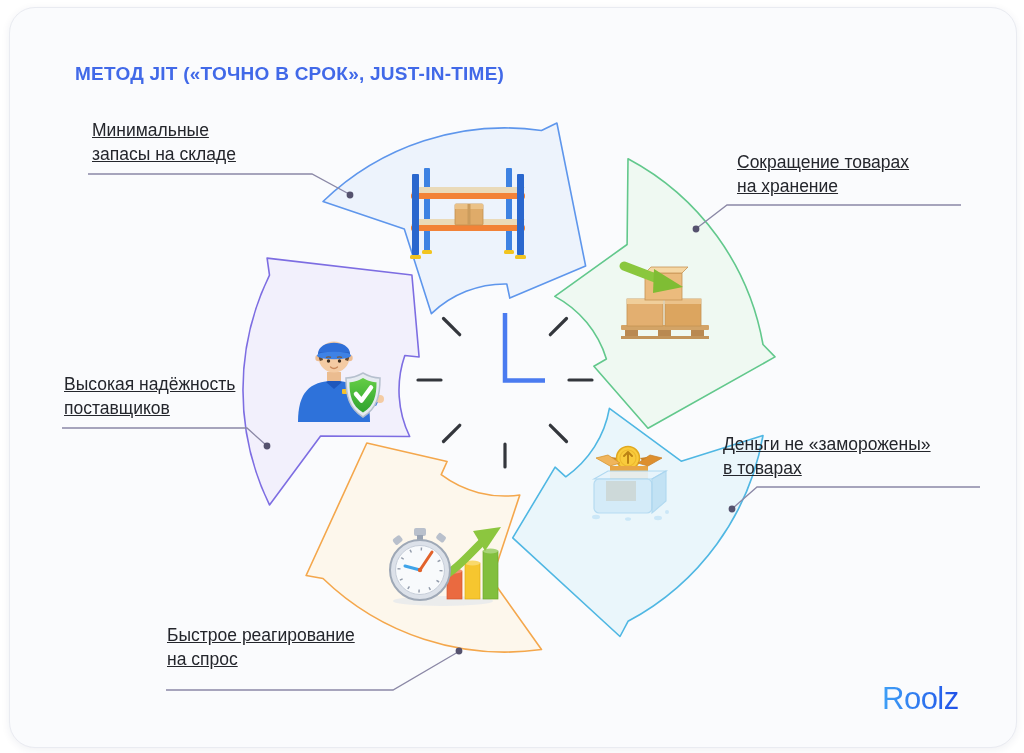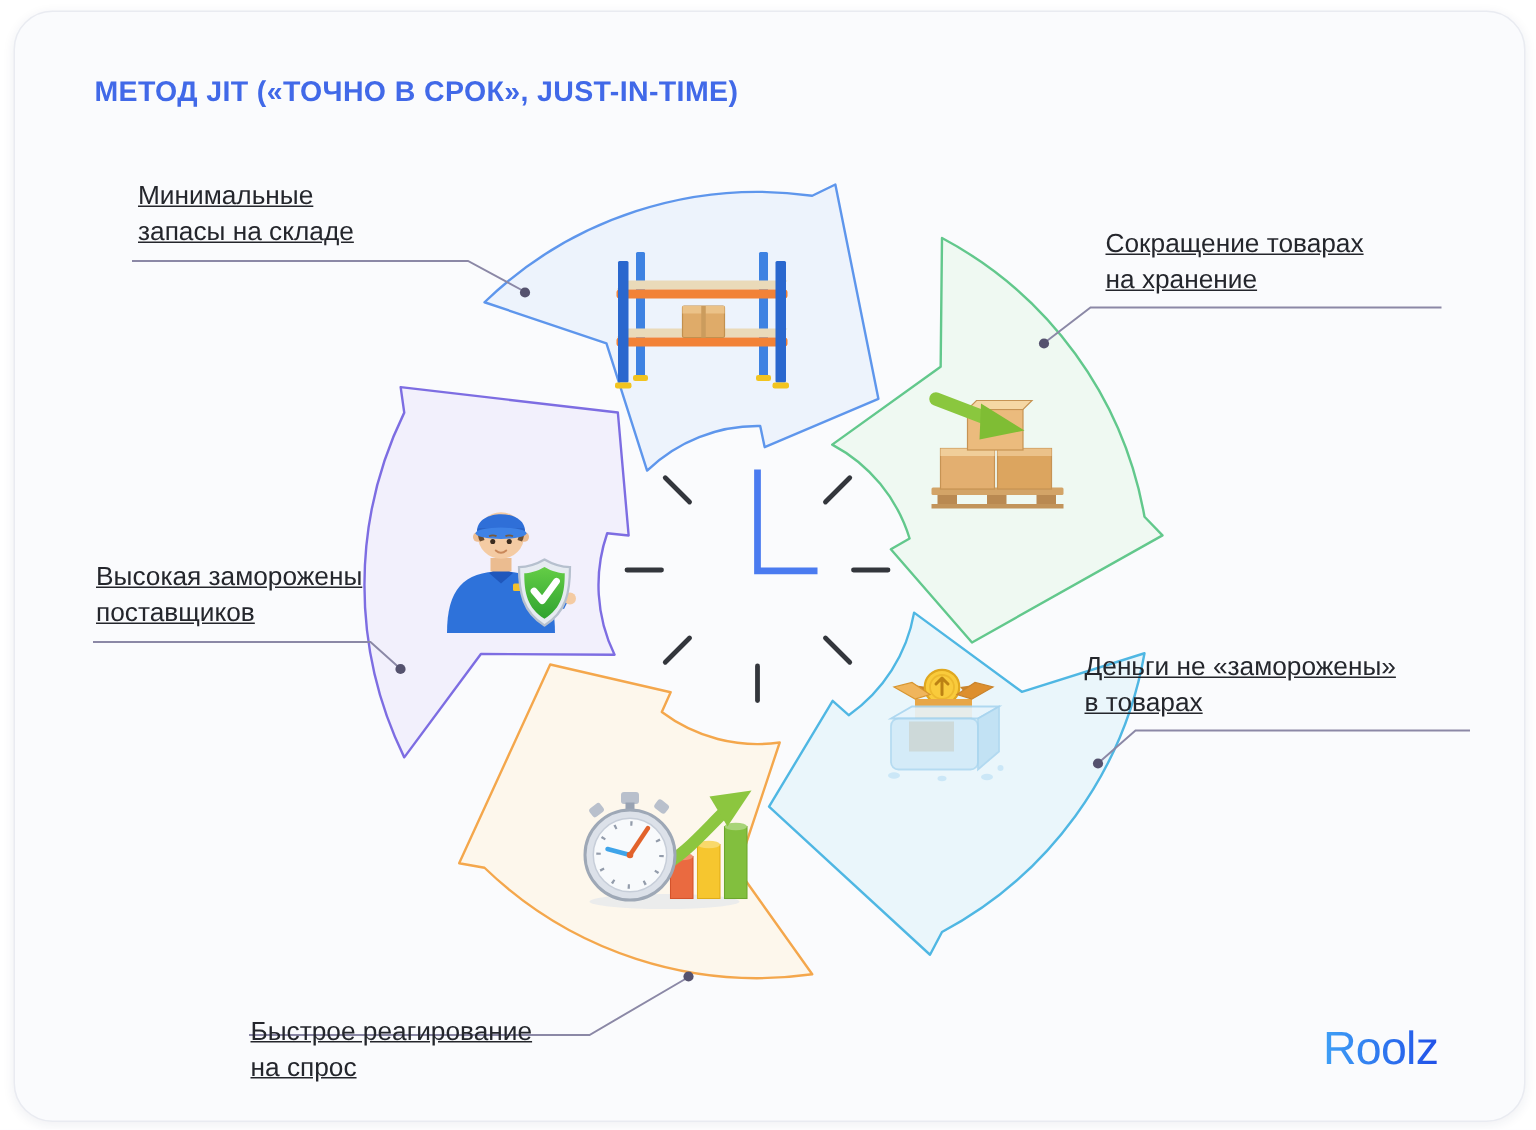--- a/index.html
+++ b/index.html
@@ -1,20 +1,20 @@
 <!DOCTYPE html>
 <html style="--title-color: #4169E8; --label-color: #24262C; --card-bg: #FAFBFD; --brand-g1: #3EA0F6; --brand-g2: #2050E8;"><head>
 <meta charset="utf-8">
 <style>
   html,body{margin:0;padding:0;background:#ffffff;}
   body{width:1024px;height:753px;position:relative;font-family:"Liberation Sans",sans-serif;overflow:hidden;}
   .card{position:absolute;left:9px;top:7px;width:1006px;height:739px;background:var(--card-bg,#FAFBFD);
         border:1px solid #E9EBF1;border-radius:26px;box-shadow:0 2px 8px rgba(25,39,80,.07);}
   .page-title{position:absolute;left:63px;top:51px;font-size:19px;font-weight:800;letter-spacing:.25px;
-        color:var(--title-color,#4169E8);margin:0;}
+        color:var(--title-color,#4169E8);margin:12px;}
   .benefit-label{position:absolute;font-size:17.5px;line-height:23.5px;color:var(--label-color,#24262C);
         white-space:pre-line;text-decoration:underline;}
   .diagram{position:absolute;left:0;top:0;width:1024px;height:753px;}
   .brand{position:absolute;left:882px;top:681px;font-size:31px;font-weight:400;letter-spacing:-.5px;
         background:linear-gradient(90deg,var(--brand-g1,#3EA0F6),var(--brand-g2,#2050E8));
         -webkit-background-clip:text;background-clip:text;color:transparent;-webkit-text-fill-color:transparent;}
 </style>
 </head>
 <body>
 
@@ -165,18 +165,18 @@
     <path d="M66,67 L71.5,73.5 L81,60.5" stroke="#FFFFFF" stroke-width="4.5" fill="none" stroke-linecap="round" stroke-linejoin="round"></path>
   </g>
 </svg>
 
 <div class="benefit-label" style="left:92px;top:119px">Минимальные
 запасы на складе</div>
 <div class="benefit-label" style="left:737px;top:151px">Сокращение товарах
 на хранение</div>
 <div class="benefit-label" style="left:723px;top:433px">Деньги не «заморожены»
 в товарах</div>
-<div class="benefit-label" style="left:167px;top:676px">Быстрое реагирование
+<div class="benefit-label" style="left:167px;top:624px">Быстрое реагирование
 на спрос</div>
-<div class="benefit-label" style="left:64px;top:373px">Высокая заморожены
+<div class="benefit-label" style="left:64px;top:373px">Высокая надёжность
 поставщиков</div>
 
 <div class="brand">Roolz</div>
 
 </body></html>

